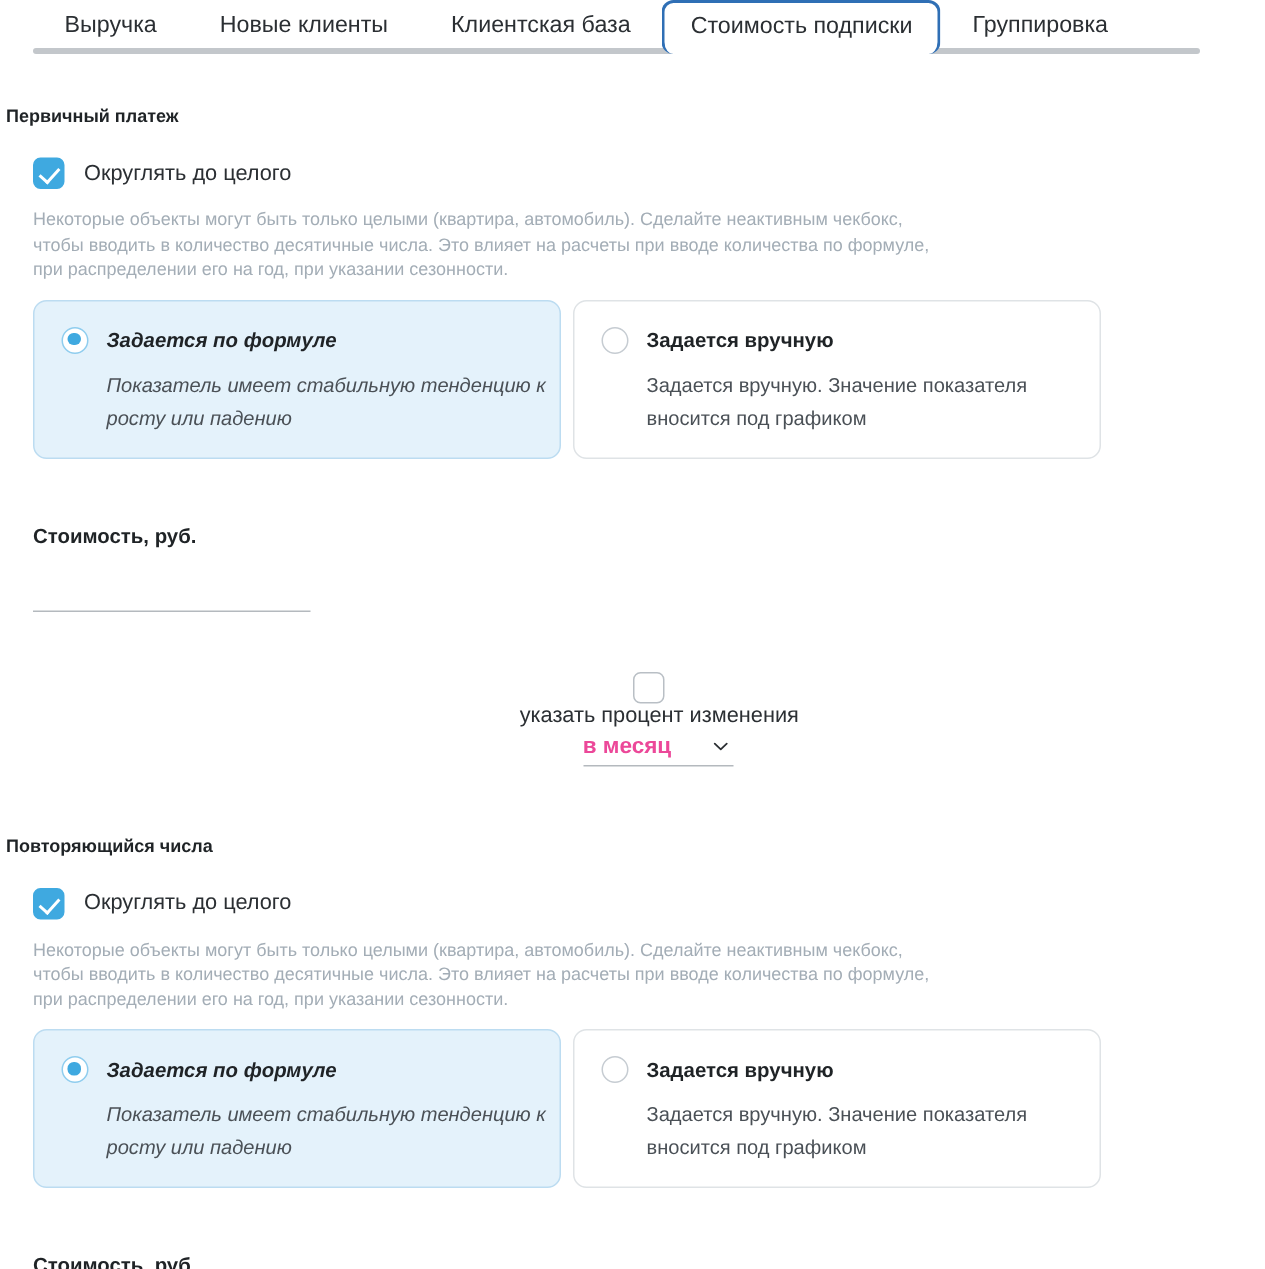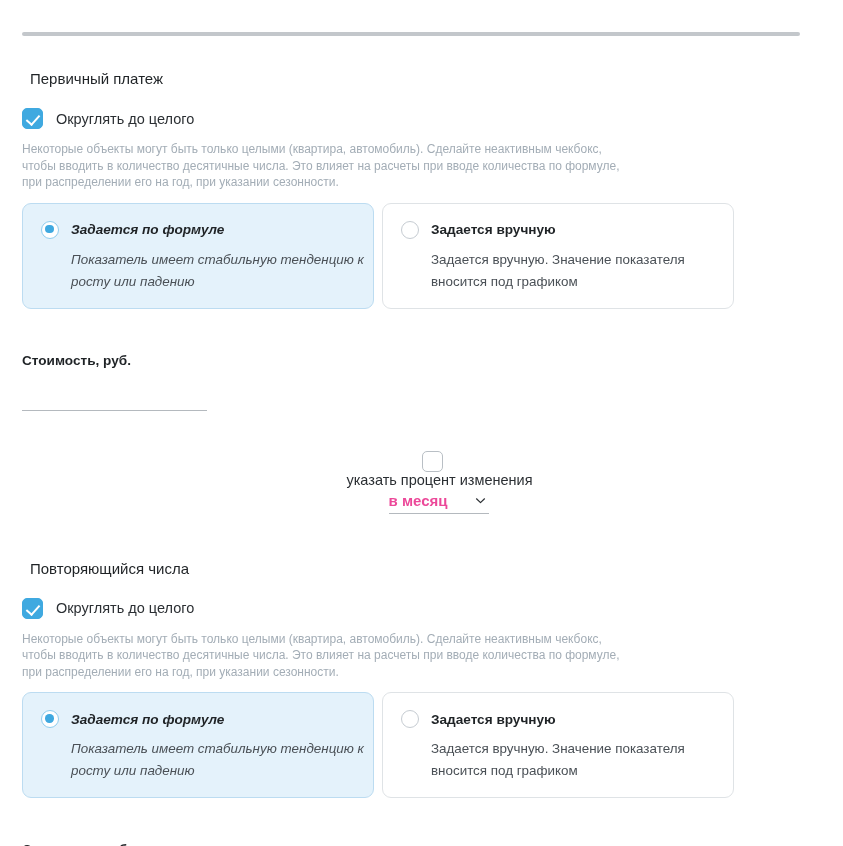--- a/index.html
+++ b/index.html
@@ -59,24 +59,24 @@
     z-index: 3;
     padding: 0 17px;
   }
 
   
   .page {
     padding: 0;
   }
 
   .section-title {
-    font-size: 15px;
-    font-weight: normal;
+    font-size: 12px;
+    font-weight: bold;
     color: #1f2326;
-    margin-left: 30px;
+    margin-left: 4px;
   }
 
   
   .cb-row {
     display: flex;
     align-items: center;
     margin-left: 22px;
   }
   .cbox {
     width: 21px;
@@ -243,20 +243,27 @@
   }
   .chev svg { display: block; }
 </style>
 </head>
 <body>
 
 <div class="page">
 
   <div class="tabbar">
     <div class="tabbar-rule"></div>
+    <div class="tabs">
+      <div class="tab">Выручка</div>
+      <div class="tab">Новые клиенты</div>
+      <div class="tab">Клиентская база</div>
+      <div class="tab active">Стоимость подписки</div>
+      <div class="tab">Группировка</div>
+    </div>
   </div>
 
   <div>
 
     <div class="section-title" style="margin-top:31px;">Первичный платеж</div>
 
     <div class="cb-row" style="margin-top:21px;">
       <span class="cbox checked"></span>
       <span class="cb-label">Округлять до целого</span>
     </div>

